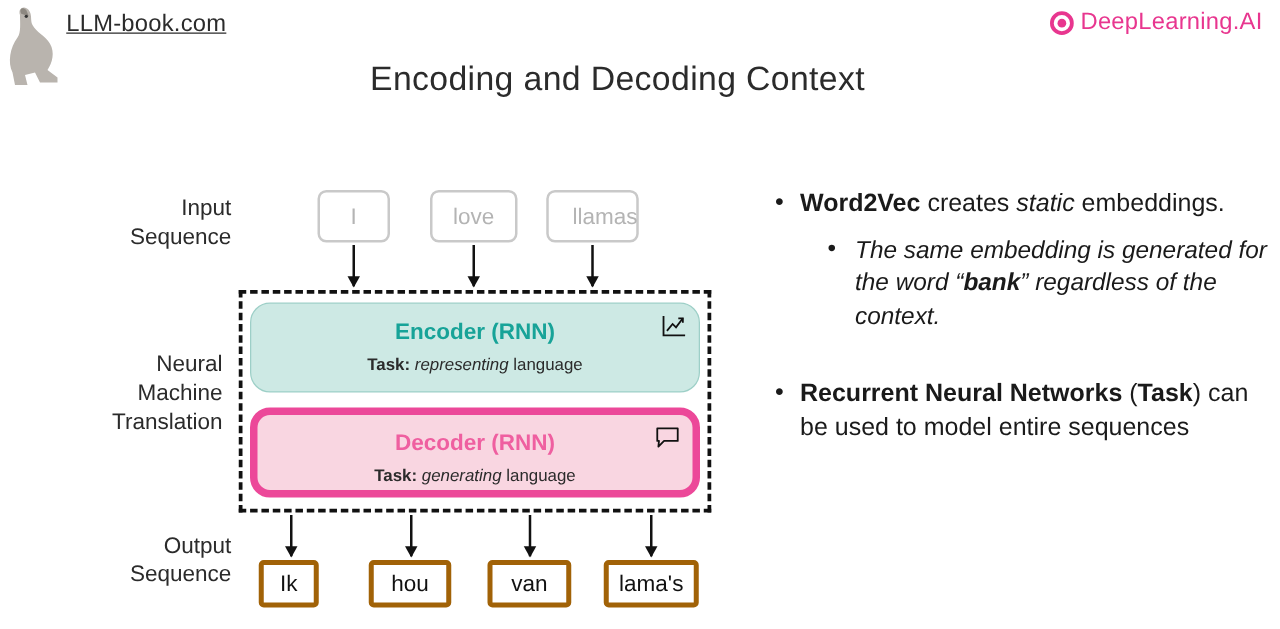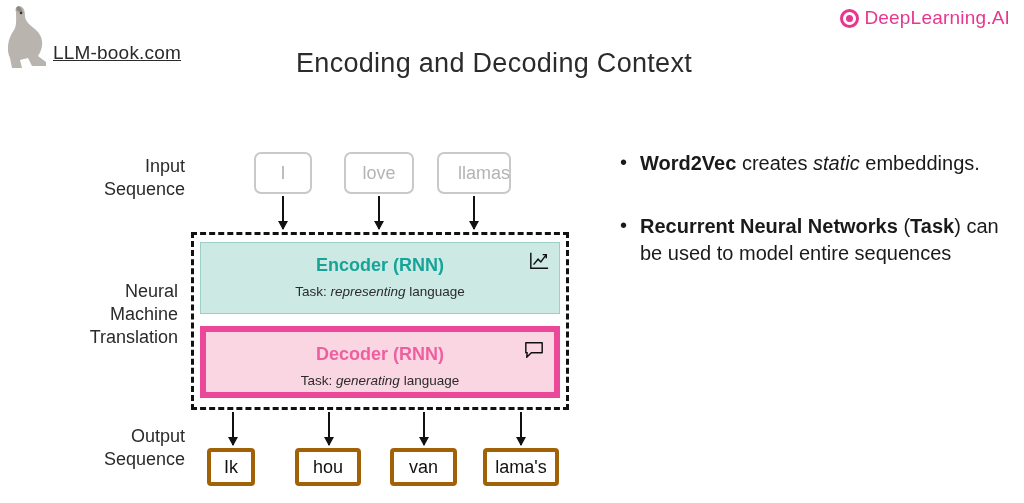--- a/index.html
+++ b/index.html
@@ -18,21 +18,20 @@
 
   
   .brand-link {
     position: absolute;
     left: 53px;
     top: 9px;
     font-size: 19px;
     color: #2b2b2b;
     text-decoration: underline;
     letter-spacing: 0.2px;
-    margin-top: 33px;
   }
   .kangaroo {
     position: absolute;
     left: 2px;
     top: 2px;
     width: 52px;
     height: 70px;
   }
   .dl-logo {
     position: absolute;
@@ -153,21 +152,21 @@
     height: 178px;
     border: 3px dashed #111;
     box-sizing: border-box;
   }
 
   .block {
     position: absolute;
     left: 200px;
     width: 360px;
     height: 72px;
-    border-radius: 0;
+    border-radius: 16px;
     box-sizing: border-box;
     text-align: center;
   }
   .encoder-block {
     top: 112px;
     background: #cde9e4;
     border: 1px solid #9dcfc7;
   }
   .decoder-block {
     top: 196px;
@@ -179,21 +178,21 @@
     font-weight: bold;
     margin-top: 12px;
   }
   .encoder-block .block-title { color: #17a398; }
   .decoder-block .block-title { color: #ef5fa0; }
   .block-sub {
     font-size: 13.5px;
     color: #2b2b2b;
     margin-top: 8px;
   }
-  .block-sub b { font-weight: normal; margin-top: 36px; }
+  .block-sub b { font-weight: bold; margin-top: 36px; }
   .block-sub i { font-style: italic; }
 
   .corner-icon {
     position: absolute;
     right: 9px;
     top: 8px;
     width: 22px;
     height: 20px;
   }
 
@@ -324,20 +323,23 @@
 
   <div class="out-box out-1">Ik</div>
   <div class="out-box out-2">hou</div>
   <div class="out-box out-3">van</div>
   <div class="out-box out-4">lama's</div>
 </div>
 
 <div class="bullets">
   <div class="bullet">
     <b>Word2Vec</b><span> creates </span><i>static</i><span> embeddings.</span>
+    <div class="sub-bullet">
+      <span>The same embedding is generated for the word “</span><b>bank</b><span>” regardless of the context.</span>
+    </div>
   </div>
 
   <div class="bullet-gap"></div>
 
   <div class="bullet">
     <b>Recurrent Neural Networks</b><span> (</span><b>Task</b><span>) can be used to model entire sequences</span>
   </div>
 </div>
 
 </body></html>

